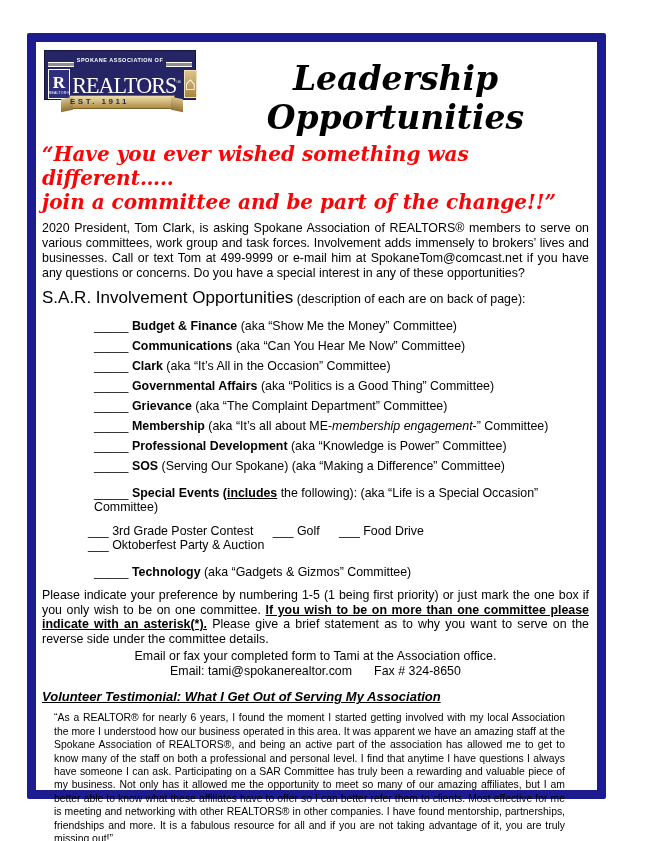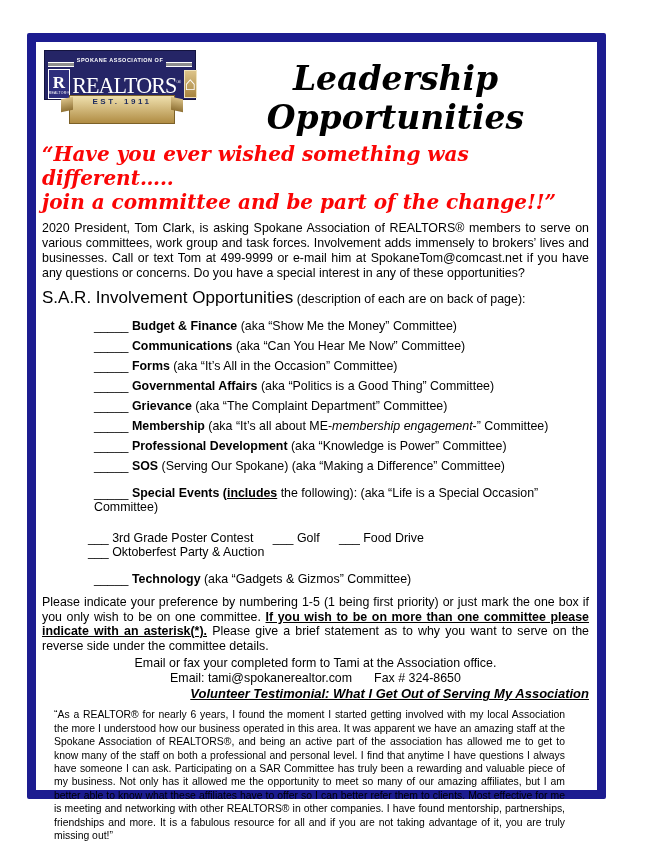--- a/index.html
+++ b/index.html
@@ -19,50 +19,50 @@
   .logo-mid{display:flex;align-items:center;justify-content:space-between;margin-top:2px;}
   .r-box{width:22px;height:30px;background:#2e2e7c;border:1px solid #fff;box-sizing:border-box;
          display:flex;flex-direction:column;align-items:center;justify-content:center;}
   .r-letter{color:#fff;font-family:"Liberation Serif",serif;font-weight:bold;font-size:17px;line-height:17px;}
   .r-label{color:#fff;font-size:3.5px;letter-spacing:.2px;}
   .logo-word{color:#fff;font-family:"Liberation Serif",serif;font-size:23px;line-height:24px;
              letter-spacing:-1px;transform:scaleX(.96);white-space:nowrap;}
   .logo-word sup{font-size:7px;letter-spacing:0;}
   .house-box{width:25px;height:28px;background:linear-gradient(#dcc389,#a8853f);border:1px solid #efe2bb;
              box-sizing:border-box;color:#fff;font-size:19px;line-height:25px;text-align:center;}
-  .ribbon{position:absolute;left:50%;transform:translateX(-50%);top:48px;width:106px;height:29px;
+  .ribbon{position:absolute;left:50%;transform:translateX(-50%);top:48px;width:106px;height:14px;
           background:linear-gradient(#efe0ae,#b08c43);border:1px solid #7c6128;box-sizing:border-box;
-          color:#1c2a5e;font-size:8px;font-weight:bold;letter-spacing:2.5px;text-align:center;line-height:12px;}
+          color:#1c2a5e;font-size:8px;font-weight:bold;letter-spacing:2.5px;text-align:left;line-height:12px;}
   .ribbon:before,.ribbon:after{content:"";position:absolute;top:2px;width:12px;height:13px;
           background:linear-gradient(#d9c187,#8f7134);z-index:-1;}
   .ribbon:before{left:-9px;transform:skewY(-12deg);}
   .ribbon:after{right:-9px;transform:skewY(12deg);}
   .title{flex:1;text-align:center;padding-top:12px;font-family:"DejaVu Serif",serif;
          font-style:italic;font-weight:bold;font-size:33px;letter-spacing:0;}
 
   
   .tagline{margin-top:5px;text-align:left;color:#fa0505;font-family:"DejaVu Serif",serif;
            font-style:italic;font-weight:bold;font-size:20px;line-height:24px;}
 
   
   .intro{margin-top:7px;font-size:12.4px;line-height:15px;text-align:justify;}
   .sar-heading{margin-top:7px;font-size:17px;}
   .sar-heading .note{font-size:12.4px;}
   .list{margin:11px 0 0 52px;font-size:12.4px;}
   .item{margin-bottom:6px;line-height:14px;}
   .item.gap{margin-top:13px;}
   .blank{letter-spacing:0;}
   .uline{text-decoration:underline;text-align:center;}
-  .sub-line{margin:17px 0 0 -6px;line-height:14px;}
+  .sub-line{margin:10px 0 0 -6px;line-height:14px;}
   .sub-line .sub-pair{margin-right:16px;white-space:nowrap;}
   .preference{margin-top:9px;font-size:12.4px;line-height:14.6px;text-align:justify;}
   .bu{font-weight:bold;text-decoration:underline;}
   .contact{margin-top:3px;text-align:center;font-size:12.4px;line-height:15px;}
   .contact .fax{margin-left:22px;}
-  .test-heading{text-align:right;font-weight:bold;font-style:italic;
+  .test-heading{margin-top:10px;text-align:left;font-weight:bold;font-style:italic;
                 text-decoration:underline;font-size:13px;}
   .testimonial{margin:7px 24px 0 12px;font-size:10.4px;line-height:13.4px;text-align:justify;}
   .attribution{margin:1px 24px 0 0;text-align:right;font-style:italic;font-size:10.4px;}
 
   
   .rule{margin-top:9px;height:5px;background:#8f8f8f;width:553px;}
 </style>
 </head>
 <body>
 
@@ -107,21 +107,21 @@
         <b>Budget &amp; Finance</b><span> (aka “Show Me the Money” Committee)</span>
       </div>
 
       <div class="item">
         <span class="blank">_____</span>
         <b>Communications</b><span> (aka “Can You Hear Me Now” Committee)</span>
       </div>
 
       <div class="item">
         <span class="blank">_____</span>
-        <b>Forms</b><span> (aka “It’s All in the Occasion” Committee)</span>
+        <b>Clark</b><span> (aka “It’s All in the Occasion” Committee)</span>
       </div>
 
       <div class="item">
         <span class="blank">_____</span>
         <b>Governmental Affairs</b><span> (aka “Politics is a Good Thing” Committee)</span>
       </div>
 
       <div class="item">
         <span class="blank">_____</span>
         <b>Grievance</b><span> (aka “The Complaint Department” Committee)</span>

